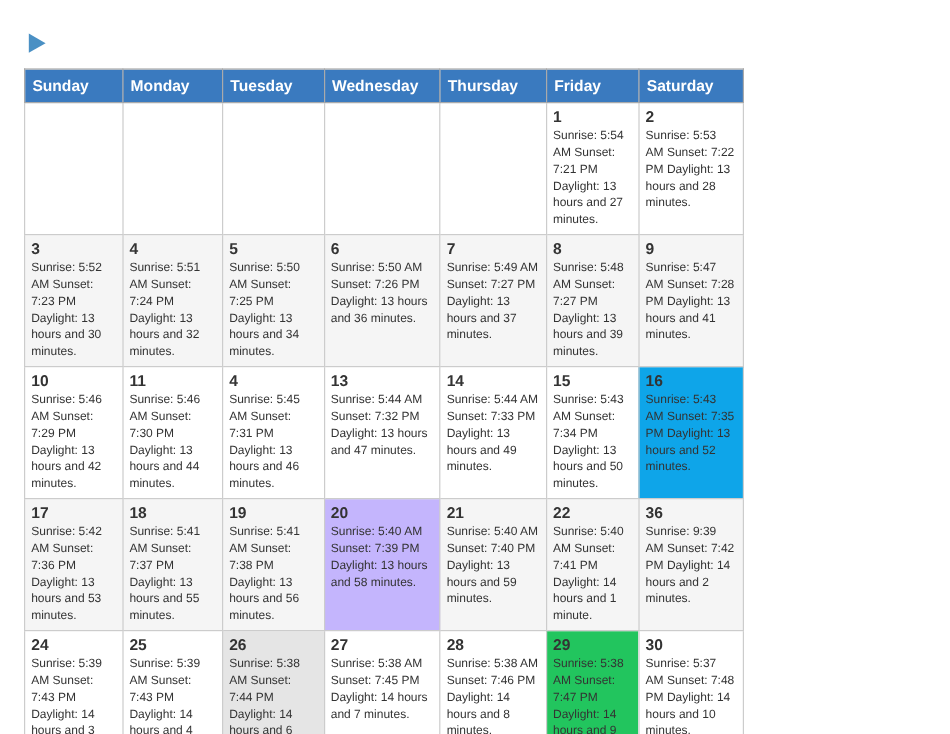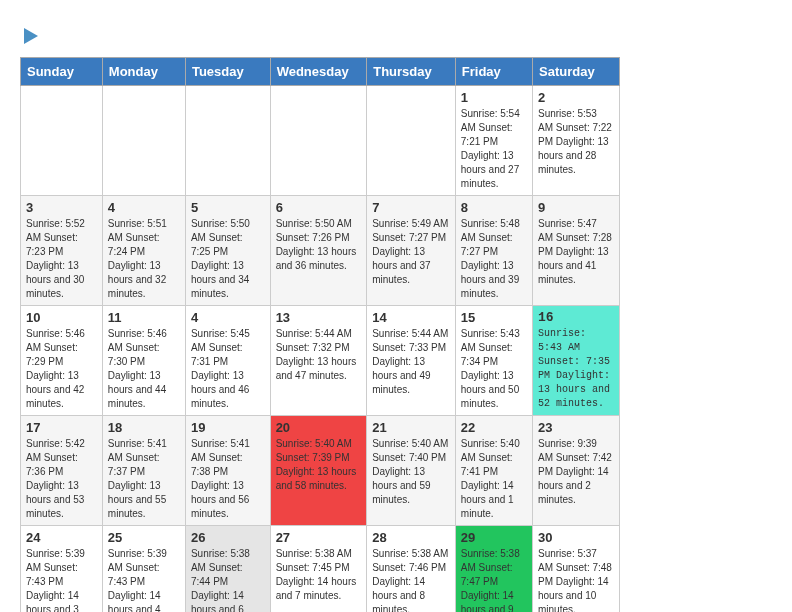--- a/index.html
+++ b/index.html
@@ -149,21 +149,21 @@
             <div class="day-info">Sunrise: 5:44 AM
 Sunset: 7:33 PM
 Daylight: 13 hours and 49 minutes.</div>
           </td>
           <td style="background: rgb(255, 255, 255);">
             <span class="day-num">15</span>
             <div class="day-info">Sunrise: 5:43 AM
 Sunset: 7:34 PM
 Daylight: 13 hours and 50 minutes.</div>
           </td>
-          <td style="background: #5eead4; font-family: Liberation Mono, monospace;">
+          <td style="background: #0ea5e9;">
             <span class="day-num">16</span>
             <div class="day-info">Sunrise: 5:43 AM
 Sunset: 7:35 PM
 Daylight: 13 hours and 52 minutes.</div>
           </td>
         </tr>
         <tr>
           <td style="background: rgb(245, 245, 245);">
             <span class="day-num">17</span>
             <div class="day-info">Sunrise: 5:42 AM
@@ -175,40 +175,40 @@
             <div class="day-info">Sunrise: 5:41 AM
 Sunset: 7:37 PM
 Daylight: 13 hours and 55 minutes.</div>
           </td>
           <td style="background: rgb(245, 245, 245);">
             <span class="day-num">19</span>
             <div class="day-info">Sunrise: 5:41 AM
 Sunset: 7:38 PM
 Daylight: 13 hours and 56 minutes.</div>
           </td>
-          <td style="background: #ef4444;">
+          <td style="background: #c4b5fd;">
             <span class="day-num">20</span>
             <div class="day-info">Sunrise: 5:40 AM
 Sunset: 7:39 PM
 Daylight: 13 hours and 58 minutes.</div>
           </td>
           <td style="background: rgb(245, 245, 245);">
             <span class="day-num">21</span>
             <div class="day-info">Sunrise: 5:40 AM
 Sunset: 7:40 PM
 Daylight: 13 hours and 59 minutes.</div>
           </td>
           <td style="background: rgb(245, 245, 245);">
             <span class="day-num">22</span>
             <div class="day-info">Sunrise: 5:40 AM
 Sunset: 7:41 PM
 Daylight: 14 hours and 1 minute.</div>
           </td>
           <td style="background: rgb(245, 245, 245);">
-            <span class="day-num">23</span>
+            <span class="day-num">36</span>
             <div class="day-info">Sunrise: 9:39 AM
 Sunset: 7:42 PM
 Daylight: 14 hours and 2 minutes.</div>
           </td>
         </tr>
         <tr>
           <td style="background: rgb(255, 255, 255); margin-left: 38px;">
             <span class="day-num">24</span>
             <div class="day-info">Sunrise: 5:39 AM
 Sunset: 7:43 PM

